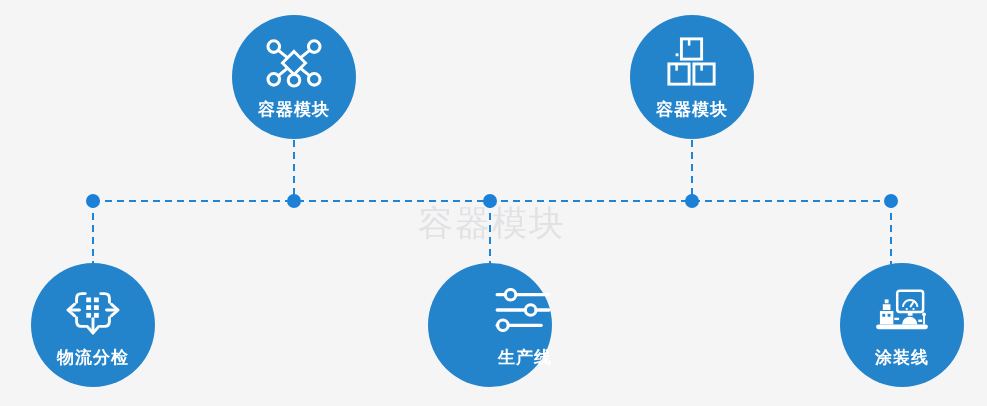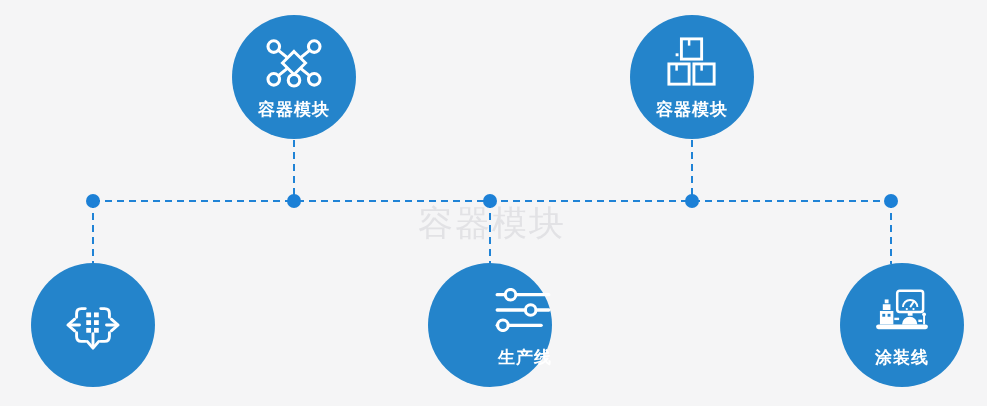--- a/index.html
+++ b/index.html
@@ -143,20 +143,21 @@
         <g fill="#ffffff">
           <rect x="23" y="16" width="5" height="5"></rect>
             <rect x="31" y="16" width="5" height="5"></rect>
           <rect x="23" y="24" width="5" height="5"></rect>
             <rect x="31" y="24" width="5" height="5"></rect>
           <rect x="23" y="32" width="5" height="5"></rect>
             <rect x="31" y="32" width="5" height="5"></rect>
         </g>
       </svg>
     </span>
+    <span class="label">物流分检</span>
   </div>
 
   <div class="node n-bottom-center">
     <span class="icon-wrap">
       <svg width="58" height="44" viewBox="0 0 60 46" xmlns="http://www.w3.org/2000/svg">
         <g stroke="#ffffff" stroke-width="3.4" stroke-linecap="round" fill="none">
           <path d="M3 7 H57"></path>
           <path d="M3 23 H57"></path>
           <path d="M3 39 H49"></path>
         </g>

